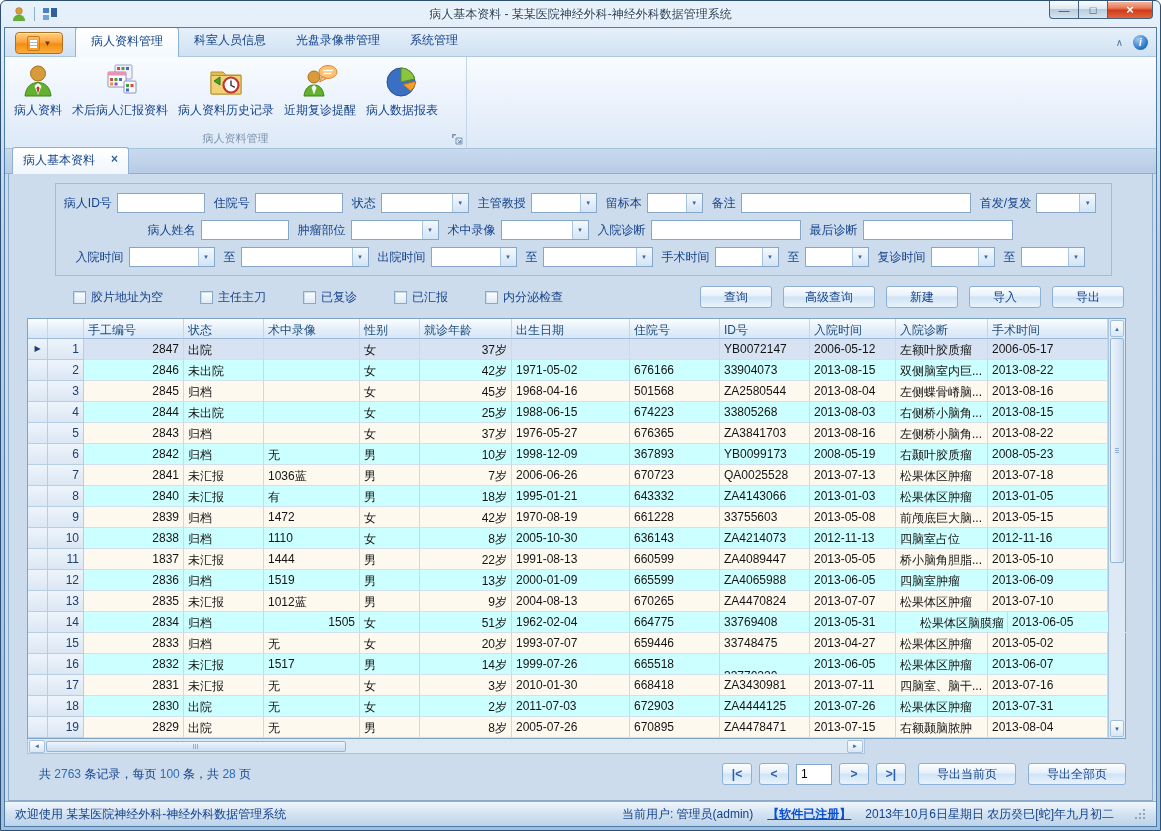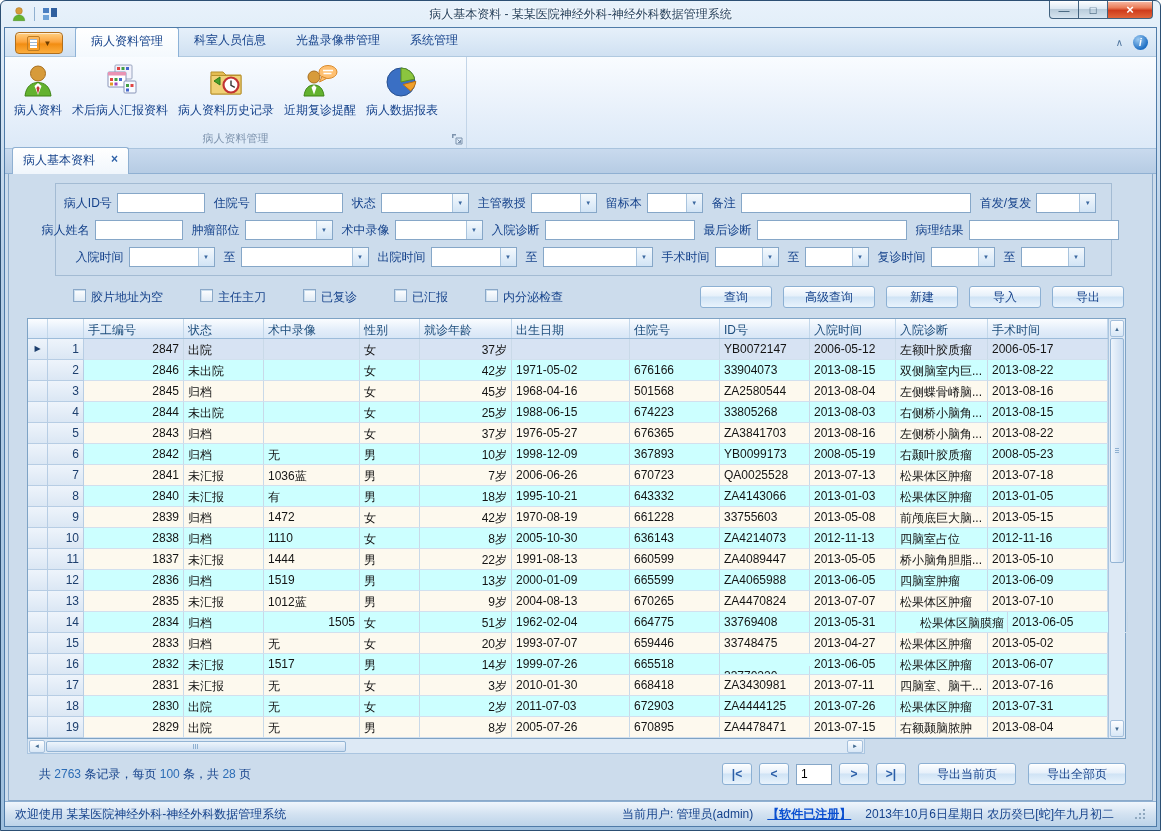--- a/index.html
+++ b/index.html
@@ -69,21 +69,21 @@
   .frow { display:flex; align-items:center; margin-bottom:7px;justify-content:center; }
   .fld { display:flex; align-items:center; margin-right:9px; }
   .flabel { color:#15428b; margin-right:5px; white-space:nowrap; }
   .inp { height:20px; background:#fff; border:1px solid #86a7c8; }
   .sel { height:20px; background:#fff; border:1px solid #86a7c8; display:flex; }
   .sel .selbox { flex:1; }
   .sel .arr { width:16px; flex:none; border-left:1px solid #a9c4de; color:#3c69a0; font-size:6px;
     background:linear-gradient(#f4f9fd,#d2e4f5); display:flex; align-items:center; justify-content:center; }
 
   .actionrow { display:flex; align-items:center; margin:10px 28px 0 64px; }
-  .chk { display:flex; margin-right:37px; color:#15428b; }
+  .chk { display:flex; align-items:center; margin-right:37px; color:#15428b; }
   .chk .box { width:13px; height:13px; border:1px solid #8aa8c8; background:linear-gradient(#fdfeff,#dfeaf5);
     box-shadow:inset 1px 1px 0 #cadded; margin-right:5px; }
   .btns { margin-left:auto; display:flex; gap:11px; }
   .abtn, .pbtn, .export { height:22px; border:1px solid #8cb0d3; border-radius:3px; color:#15428b;
     background:linear-gradient(#fdfeff,#e6f0fa 45%,#cfe3f5 50%,#e9f3fc); box-shadow:inset 0 1px 0 #fff; 
     display:flex; align-items:center; justify-content:center; white-space:nowrap; }
   .abtn { min-width:72px; }
   .abtn.wide { min-width:92px; }
 
   
@@ -344,24 +344,20 @@
                 <span class="selbox"></span>
                 <span class="arr">▼</span>
               </span>
             </span>
             <span class="fld">
               <span class="flabel">入院诊断</span>
               <input class="inp" style="width: 150px;">
             </span>
             <span class="fld">
               <span class="flabel">最后诊断</span>
-              <input class="inp" style="width: 150px;">
-            </span>
-            <span class="fld">
-              <span class="flabel">病理结果</span>
               <input class="inp" style="width: 150px;">
             </span>
           </div>
           <div class="frow">
             <span class="fld">
               <span class="flabel">入院时间</span>
               <span class="sel" style="width: 86px;">
                 <span class="selbox"></span>
                 <span class="arr">▼</span>
               </span>
@@ -573,21 +569,21 @@
               <div class="tcell " style="width: 120px;">2013-07-18</div>
             </div>
             <div class="trow even">
               <div class="tcell c-ind rowhdr" style="width: 20px;"></div>
               <div class="tcell r rowhdr" style="width: 36px;">8</div>
               <div class="tcell r" style="width: 100px;">2840</div>
               <div class="tcell " style="width: 80px;">未汇报</div>
               <div class="tcell " style="width: 96px;">有</div>
               <div class="tcell " style="width: 60px;">男</div>
               <div class="tcell r" style="width: 92px;">18岁</div>
-              <div class="tcell " style="width: 118px;">1995-10-21</div>
+              <div class="tcell " style="width: 118px;">1995-01-21</div>
               <div class="tcell " style="width: 90px;">643332</div>
               <div class="tcell " style="width: 90px;">ZA4143066</div>
               <div class="tcell " style="width: 86px;">2013-01-03</div>
               <div class="tcell " style="width: 92px;">松果体区肿瘤</div>
               <div class="tcell " style="width: 120px;">2013-01-05</div>
             </div>
             <div class="trow">
               <div class="tcell c-ind rowhdr" style="width: 20px;"></div>
               <div class="tcell r rowhdr" style="width: 36px;">9</div>
               <div class="tcell r" style="width: 100px;">2839</div>

